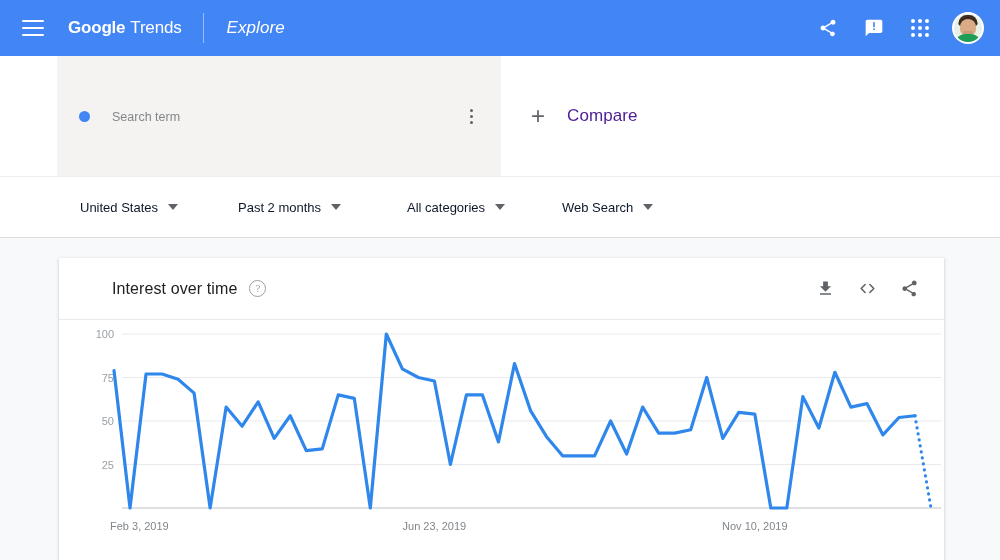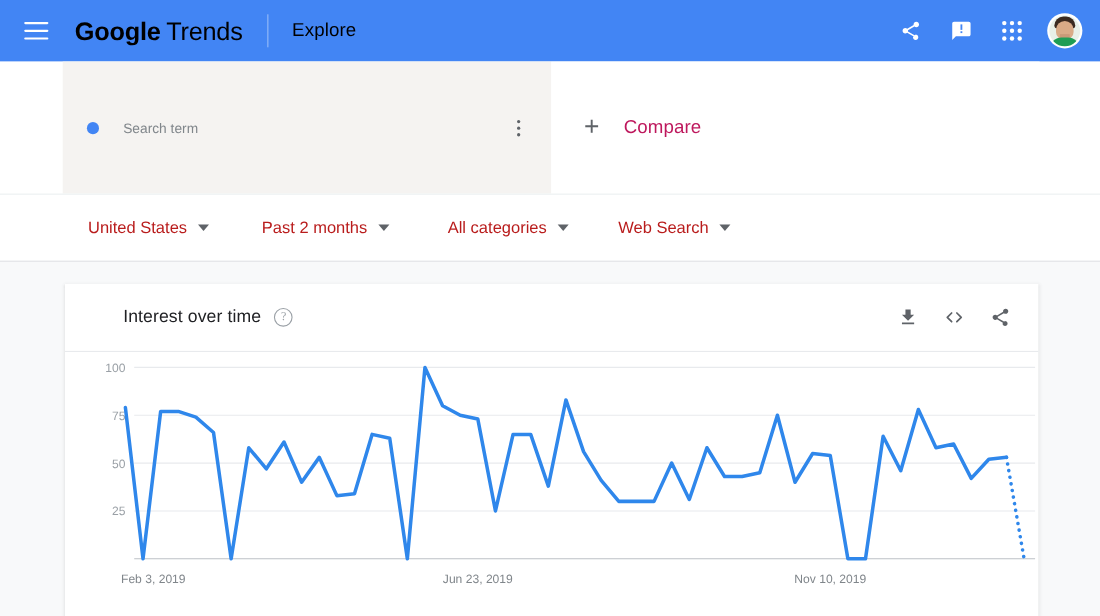--- a/index.html
+++ b/index.html
@@ -21,34 +21,34 @@
   }
   .hamburger {
     width: 22px; height: 16px;
     margin-left: 22px; margin-right: 24px;
     display: flex; flex-direction: column; justify-content: space-between;
     cursor: pointer;
   }
   .hamburger span { display: block; height: 2px; width: 100%; background: #fff; border-radius: 1px; }
 
   .brand {
-    font-size: 23px; color: #000000; letter-spacing: -0.2px;
+    font-size: 17px; color: #ffffff; letter-spacing: -0.2px;
     white-space: nowrap; cursor: pointer;
   }
   .brand .g-bold { font-weight: 700; }
   .brand .g-light { font-weight: 400; margin-left: 5px; }
 
   .brand-divider {
     width: 1px; height: 30px;
     background: rgba(255,255,255,0.45);
     margin: 0 22px;
   }
   .explore {
-    font-size: 17px; color: #000000; font-weight: 400;
-    cursor: pointer; letter-spacing: 0.1px;
+    font-size: 17px; color: #ffffff; font-weight: 400;
+    cursor: pointer; letter-spacing: 0.1px; font-style: italic;
   }
 
   .appbar-spacer { flex: 1; }
   .appbar-actions { display: flex; align-items: center; padding-right: 16px; gap: 6px; }
   .icon-btn {
     width: 40px; height: 40px;
     display: flex; align-items: center; justify-content: center;
     border-radius: 50%; cursor: pointer;
   }
   .icon-btn svg { display: block; }
@@ -86,34 +86,34 @@
   .term-title { font-size: 17px; color: #202124; line-height: 22px; letter-spacing: 0.1px; }
   .term-sub { font-size: 12.5px; color: #80868b; line-height: 18px; margin-top: 2px; }
   .kebab { width: 24px; height: 24px; display: flex; flex-direction: column; align-items: center; justify-content: center; gap: 3px; cursor: pointer; }
   .kebab i { width: 3px; height: 3px; border-radius: 50%; background: #5f6368; display: block; }
 
   .compare-card {
     width: 444px; display: flex; align-items: center; padding-left: 30px;
     background: #ffffff; cursor: pointer;
   }
   .plus-icon { font-size: 24px; color: #5f6368; line-height: 1; font-weight: 300; width: 22px; }
-  .compare-label { font-size: 17px; color: #be185d; margin-left: 14px; letter-spacing: 0.1px; }
+  .compare-label { font-size: 17px; color: #4c1d95; margin-left: 14px; letter-spacing: 0.1px; }
 
   
   .filterbar {
     position: absolute; top: 176px; left: 0;
     width: 1000px; height: 62px;
     background: #fff;
     border-top: 1px solid #eceff1;
     border-bottom: 1px solid #dadce0;
     display: flex; align-items: center;
   }
   .filter {
     display: flex; align-items: center; cursor: pointer;
-    font-size: 15px; color: #b91c1c; white-space: nowrap;
+    font-size: 13px; color: #0f172a; white-space: nowrap;
   }
   .filter .caret {
     width: 0; height: 0; margin-left: 10px;
     border-left: 5px solid transparent; border-right: 5px solid transparent;
     border-top: 6px solid #5f6368;
   }
 
   
   .page {
     position: absolute; top: 238px; left: 0;

